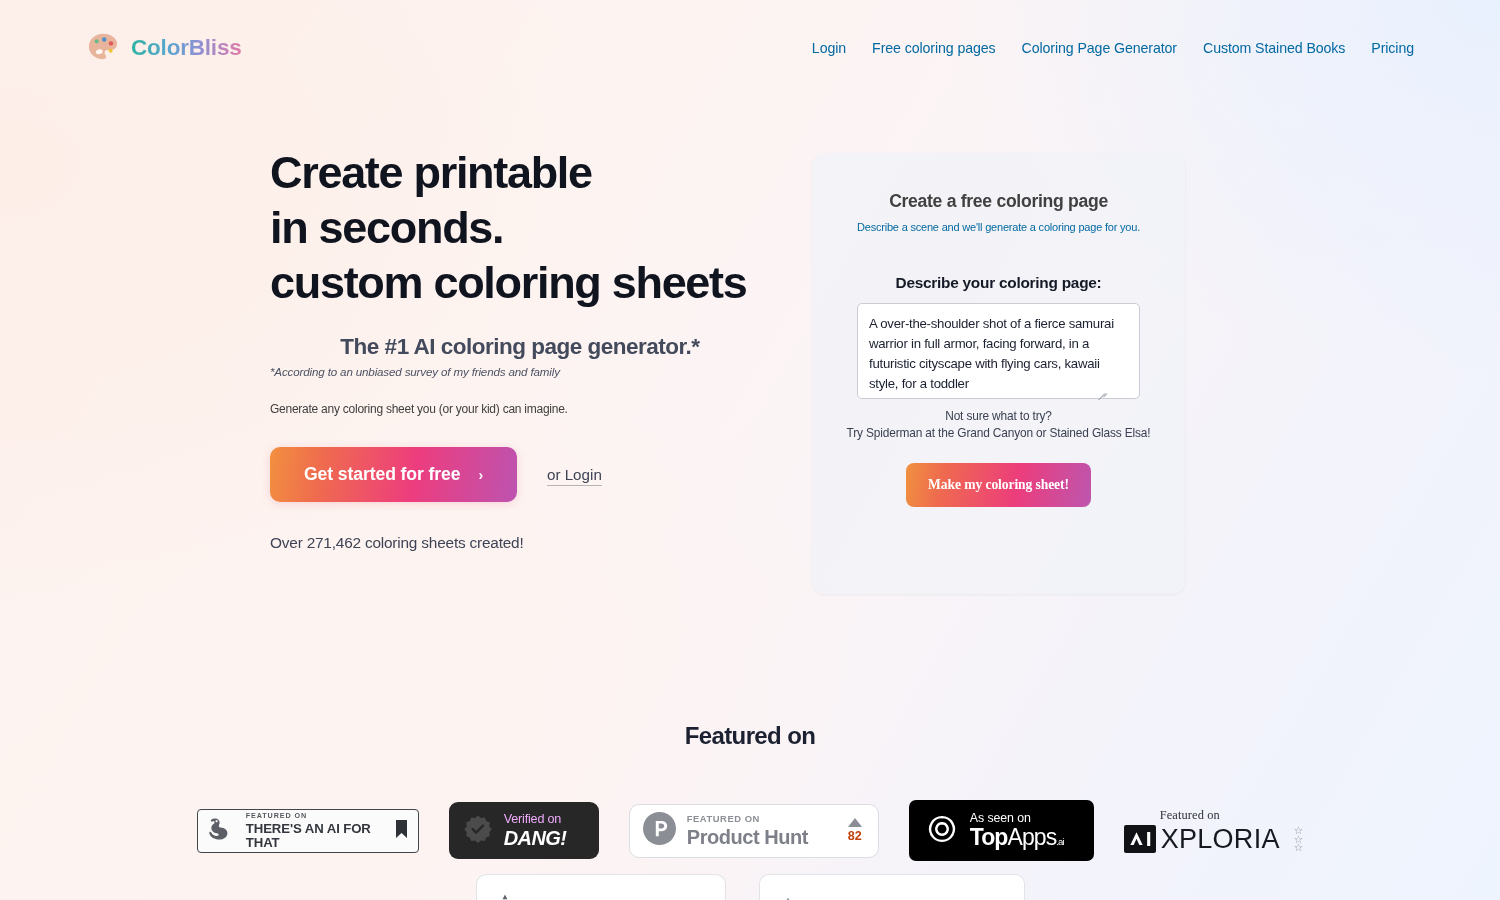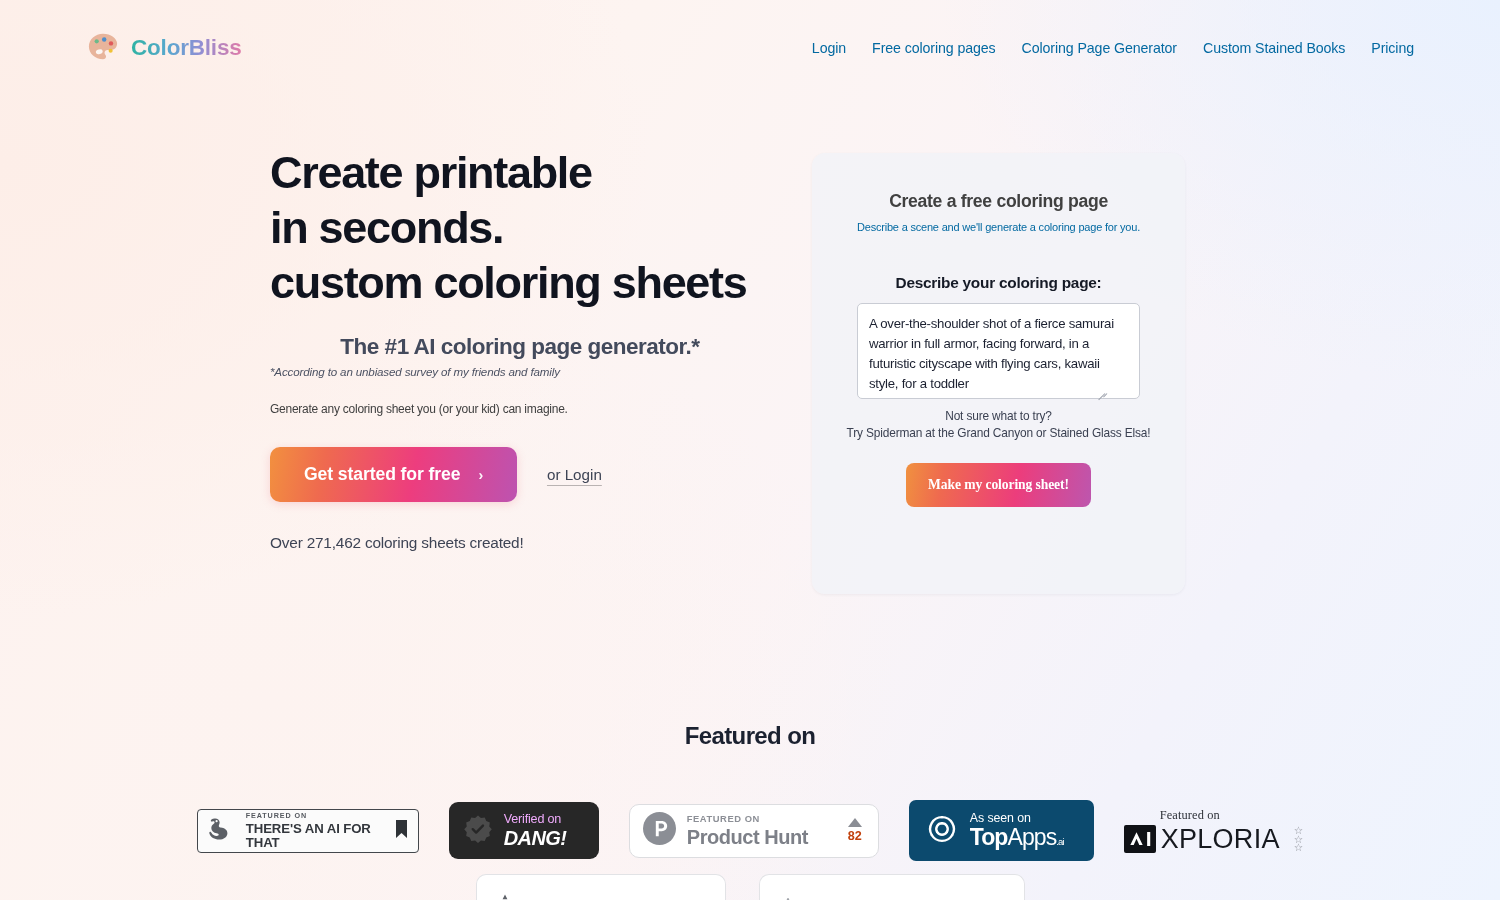--- a/index.html
+++ b/index.html
@@ -342,21 +342,21 @@
     border-left: 7.5px solid transparent;
     border-right: 7.5px solid transparent;
     border-bottom: 9px solid #8a8d94;
   }
   .ph-count { display: block; font-size: 12.6px; font-weight: 600; color: #c2410c; }
 
   
   .badge-topapps {
     width: 185px; height: 61px;
     border-radius: 7px;
-    background: #0c4a6e;
+    background: #000000;
     display: flex; align-items: center;
     padding: 0 14px; gap: 9px;
   }
   .ta-text { line-height: 1; text-align: left; }
   .ta-small {
     display: block; font-size: 12.4px; color: #ffffff;
     margin-bottom: 2px; letter-spacing: -0.1px;
   }
   .ta-big { display: block; font-size: 23px; color: #ffffff; letter-spacing: -0.9px; }
   .ta-big b { font-weight: 800; }

